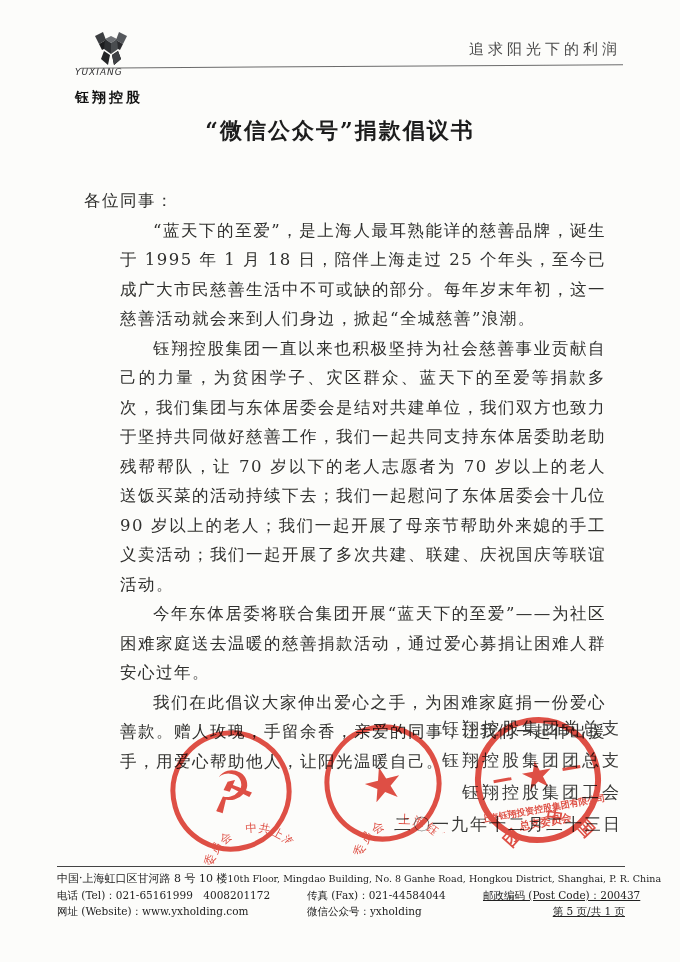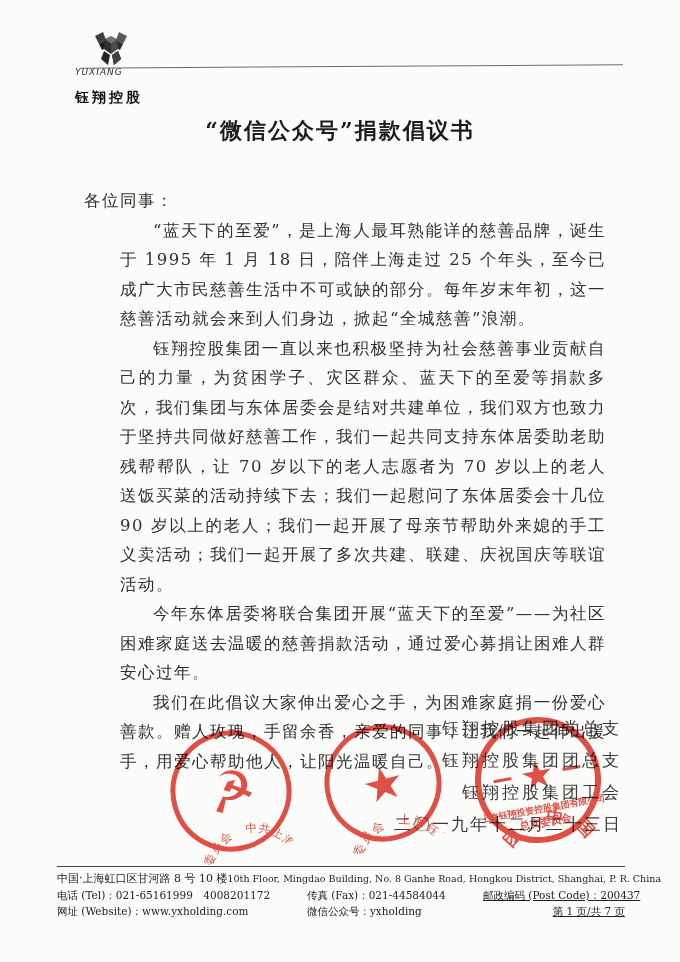--- a/index.html
+++ b/index.html
@@ -87,20 +87,21 @@
         <polygon points="16,9 22,6 28,9 22,13" fill="#6e7175"></polygon>
         <polygon points="16,9 22,13 22,24 15,19" fill="#2e3033"></polygon>
         <polygon points="28,9 22,13 22,24 29,19" fill="#4a4d50"></polygon>
         <polygon points="15,21 21,25 19,35 12,29" fill="#232426"></polygon>
         <polygon points="29,21 23,25 25,35 32,29" fill="#3f4periodo145"></polygon>
         <polygon points="29,21 23,25 25,35 32,29" fill="#3f4145"></polygon>
       </svg>
       <div class="brand-en">YUXIANG</div>
       <div class="brand-cn">钰翔控股</div>
     </div>
+    <div class="slogan">追求阳光下的利润</div>
     <div class="header-rule"></div>
   </div>
 
   <div class="doc-title">“微信公众号”捐款倡议书</div>
 
   <div class="letter-body">
     <div class="salutation">各位同事：</div>
     <div class="para">“蓝天下的至爱”，是上海人最耳熟能详的慈善品牌，诞生于 1995 年 1 月 18 日，陪伴上海走过 25 个年头，至今已成广大市民慈善生活中不可或缺的部分。每年岁末年初，这一慈善活动就会来到人们身边，掀起“全城慈善”浪潮。</div>
     <div class="para">钰翔控股集团一直以来也积极坚持为社会慈善事业贡献自己的力量，为贫困学子、灾区群众、蓝天下的至爱等捐款多次，我们集团与东体居委会是结对共建单位，我们双方也致力于坚持共同做好慈善工作，我们一起共同支持东体居委助老助残帮帮队，让 70 岁以下的老人志愿者为 70 岁以上的老人送饭买菜的活动持续下去；我们一起慰问了东体居委会十几位 90 岁以上的老人；我们一起开展了母亲节帮助外来媳的手工义卖活动；我们一起开展了多次共建、联建、庆祝国庆等联谊活动。</div>
     <div class="para">今年东体居委将联合集团开展“蓝天下的至爱”——为社区困难家庭送去温暖的慈善捐款活动，通过爱心募捐让困难人群安心过年。</div>
@@ -163,17 +164,17 @@
       <span class="f-address-en">10th Floor, Mingdao Building, No. 8 Ganhe Road, Hongkou District, Shanghai, P. R. China</span>
     </div>
     <div class="footer-row">
       <span class="f-col-left">电话 (Tel)：021-65161999　4008201172</span>
       <span class="f-col-mid">传真 (Fax)：021-44584044</span>
       <span class="f-col-right">邮政编码 (Post Code)：200437</span>
     </div>
     <div class="footer-row">
       <span class="f-col-left">网址 (Website)：www.yxholding.com</span>
       <span class="f-col-mid">微信公众号：yxholding</span>
-      <span class="f-col-right">第 1 页/共 7 页</span>
+      <span class="f-col-right">第 5 页/共 1 页</span>
     </div>
   </div>
 
 </div>
 
 </body></html>

